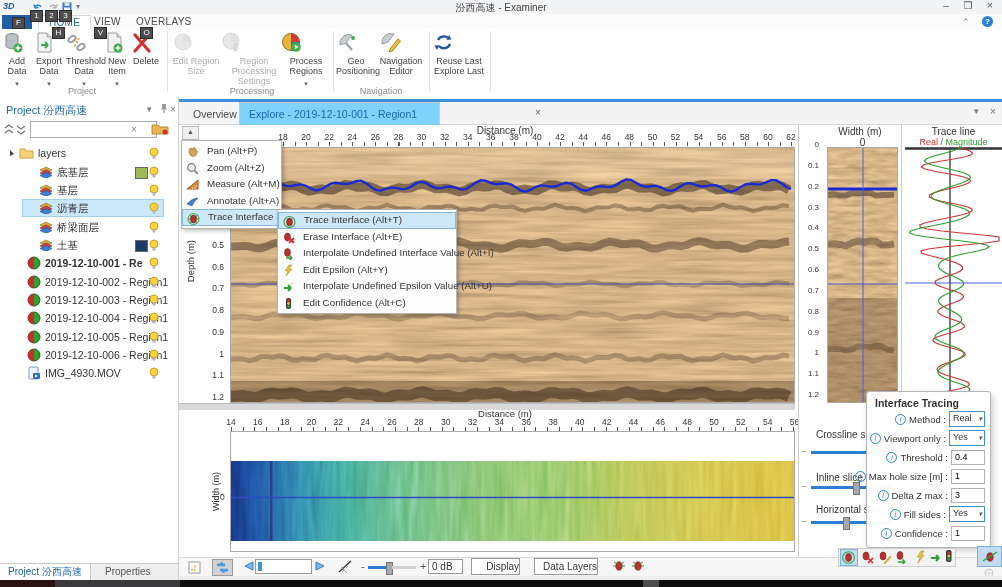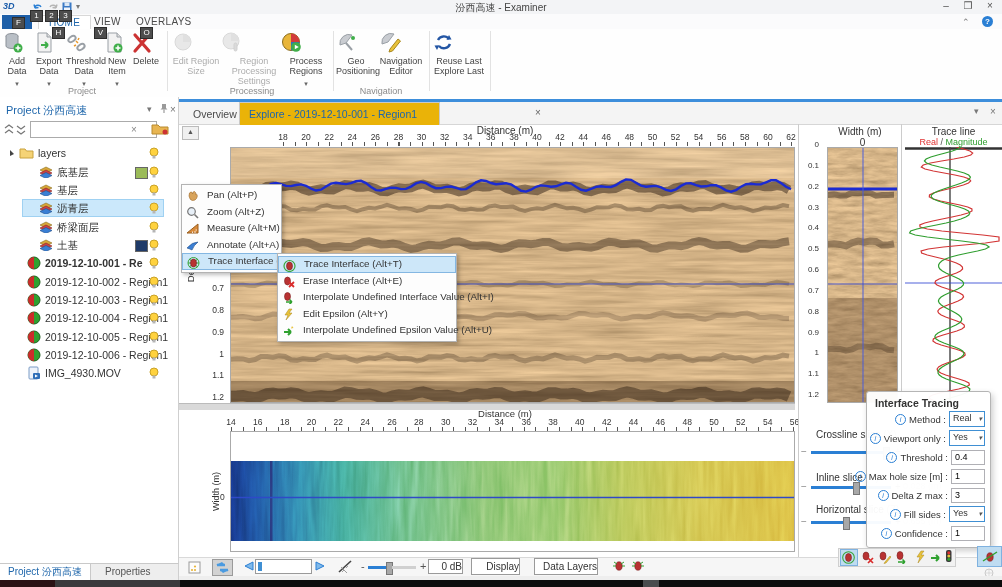--- a/index.html
+++ b/index.html
@@ -40,34 +40,34 @@
   .bulb{position:absolute;left:148px;top:3px;}
   .swatch{position:absolute;left:135px;top:4px;width:11px;height:10px;border:1px solid #666;}
   .sbtabs{left:0;top:563px;width:178px;height:17px;background:#eeeeee;border-top:1px solid #c9c9c9;border-right:1px solid #cfcfcf;}
   .sbtab{position:absolute;top:0;height:16px;line-height:16px;padding:0 8px;font-size:10px;color:#555;}
   .sbtab.active{background:#fff;color:#1e66ab;border-right:1px solid #c9c9c9;}
   
   .docarea{left:179px;top:97px;width:823px;height:483px;background:#fff;}
   .bluestrip{left:179px;top:99px;width:823px;height:3px;background:#3d8edb;}
   .doctabs{left:179px;top:102px;width:823px;height:22px;background:#f4f4f4;border-bottom:1px solid #d6d6d6;}
   .dtab{position:absolute;top:2px;height:20px;line-height:20px;padding:0 9px;font-size:10.5px;color:#4a4a4a;}
-  .dtab.active{background:#eab308;border:1px solid #c9c9c9;border-bottom:none;color:#1e66ab;top:0;height:22px;line-height:22px;}
+  .dtab.active{background:#7dd3fc;border:1px solid #c9c9c9;border-bottom:none;color:#1e66ab;top:0;height:22px;line-height:22px;}
   .axlabel{font-size:10px;color:#333;text-align:center;}
   .tickrow{position:absolute;height:10px;font-size:8.5px;color:#333;}
   .tickspan{position:absolute;transform:translateX(-50%);white-space:nowrap;}
   .tickspan-v{position:absolute;transform:translateY(-50%);right:2px;white-space:nowrap;}
   .tickmarks{position:absolute;height:4px;
      background-image:repeating-linear-gradient(to right,#555 0,#555 1px,transparent 1px,transparent var(--p));}
   .vlabel{writing-mode:vertical-rl;transform:rotate(180deg);font-size:9.5px;color:#333;}
   .vticks{position:absolute;font-size:8.5px;color:#333;text-align:right;}
   .plotframe{position:absolute;border:1px solid #aaa;box-sizing:border-box;}
   .scrollstrip{left:179px;top:403px;width:616px;height:6px;background:#d9d9d9;border-top:1px solid #bbb;}
   .legend{font-size:9px;text-align:center;}
   
-  .menu{position:absolute;background:#fdfdfd;border:1px solid #b3b3b3;box-shadow:2px 2px 4px rgba(0,0,0,.25);z-index:60;margin-top:44px;}
+  .menu{position:absolute;background:#fdfdfd;border:1px solid #b3b3b3;box-shadow:2px 2px 4px rgba(0,0,0,.25);z-index:60;}
   .mi{position:relative;height:16.5px;line-height:16.5px;font-size:9.8px;color:#333;white-space:nowrap;padding-left:25px;}
   .mi .mico{position:absolute;left:4px;top:2px;}
   .mi.sel{background:#cde7f9;border:1px solid #84b7e2;box-sizing:border-box;line-height:14.5px;}
   
   .slicepanel{left:798px;top:404px;width:204px;height:153px;background:#fff;border-left:1px solid #ccc;}
   .sllbl{position:absolute;font-size:10px;color:#333;white-space:nowrap;}
   .sllbl .axis{color:#9a9a9a;}
   .sltrack{position:absolute;height:3px;background:#2a7fd4;}
   .slthumb{position:absolute;width:5px;height:11px;background:#a8a8a8;border:1px solid #777;top:-4px;}
   .slval{position:absolute;font-size:9px;color:#c2c2c2;white-space:nowrap;}
@@ -796,20 +796,30 @@
       </span>
     <span>Edit Epsilon (Alt+Y)</span></div>
   <div class="mi">
     <span class="mico">
         <svg width="13" height="13">
           <path d="M2 8 h7 m0 0 l-3 -3 m3 3 l-3 3" stroke="#2fa12f" stroke-width="2" fill="none"></path>
           <path d="M10 2 l1.5 2 -2.5 .5 z" fill="#e8c23a"></path>
         </svg>
       </span>
     <span>Interpolate Undefined Epsilon Value (Alt+U)</span></div>
+  <div class="mi">
+    <span class="mico">
+        <svg width="13" height="13">
+          <rect x="4" y="1" width="5" height="11" rx="2" fill="#3a3a3a"></rect>
+          <circle cx="6.5" cy="3.5" r="1.4" fill="#e03030"></circle>
+          <circle cx="6.5" cy="6.5" r="1.4" fill="#e8c23a"></circle>
+          <circle cx="6.5" cy="9.5" r="1.4" fill="#2fa12f"></circle>
+        </svg>
+      </span>
+    <span>Edit Confidence (Alt+C)</span></div>
 </div>
 
 <div class="abs tipop">
   <span class="tititle">Interface Tracing</span>
   <div class="tirow" style="top:19px">
     <span class="infoi">i</span>
     <span class="lab">Method :</span>
     <div class="tidd"><span>Real</span><i class="c">▾</i></div>
   </div>
   <div class="tirow" style="top:38px">
@@ -878,21 +888,21 @@
         <path d="M1 12 L13 1" stroke="#444" stroke-width="1.6"></path>
         <path d="M4 12 l2 -2 M8 8 l2 -2 M3 7 l6 6" stroke="#888" stroke-width=".8"></path>
       </svg>
     </span>
   <span class="abs" style="left:182px;top:2px;color:#555">-</span>
   <div class="abs" style="left:189px;top:8px;width:38px;height:3px;background:#2a7fd4">
       <span class="slthumb" style="left:18px"></span>
       <span style="position:absolute;left:24px;right:-10px;top:0;height:3px;background:#d0d0d0"></span>
     </div>
   <span class="abs" style="left:241px;top:2px;color:#555">+</span>
-  <span class="abs tbtn" style="left:249px;top:1px;width:30px;height:13px;line-height:13px;text-align:right;padding-left:3px">0 dB</span>
+  <span class="abs tbtn" style="left:249px;top:1px;width:30px;height:13px;line-height:13px;text-align:left;padding-left:3px">0 dB</span>
   <span class="abs tbtn" style="left:292px;top:0;width:47px;height:15px;line-height:15px">Display</span>
   <span class="abs tbtn" style="left:355px;top:0;width:62px;height:15px;line-height:15px">Data Layers</span>
   <span class="abs" style="left:433px;top:1px">
       <svg width="14" height="14">
         <ellipse cx="7" cy="7" rx="3.2" ry="4.2" fill="#b83232" stroke="#7a1f1f" stroke-width=".6"></ellipse>
         <g stroke="#2fa12f" stroke-width="1">
           <line x1="2" y1="3" x2="5" y2="5"></line>
           <line x1="1" y1="7" x2="4" y2="7"></line>
           <line x1="12" y1="3" x2="9" y2="5"></line>
           <line x1="13" y1="7" x2="10" y2="7"></line>

